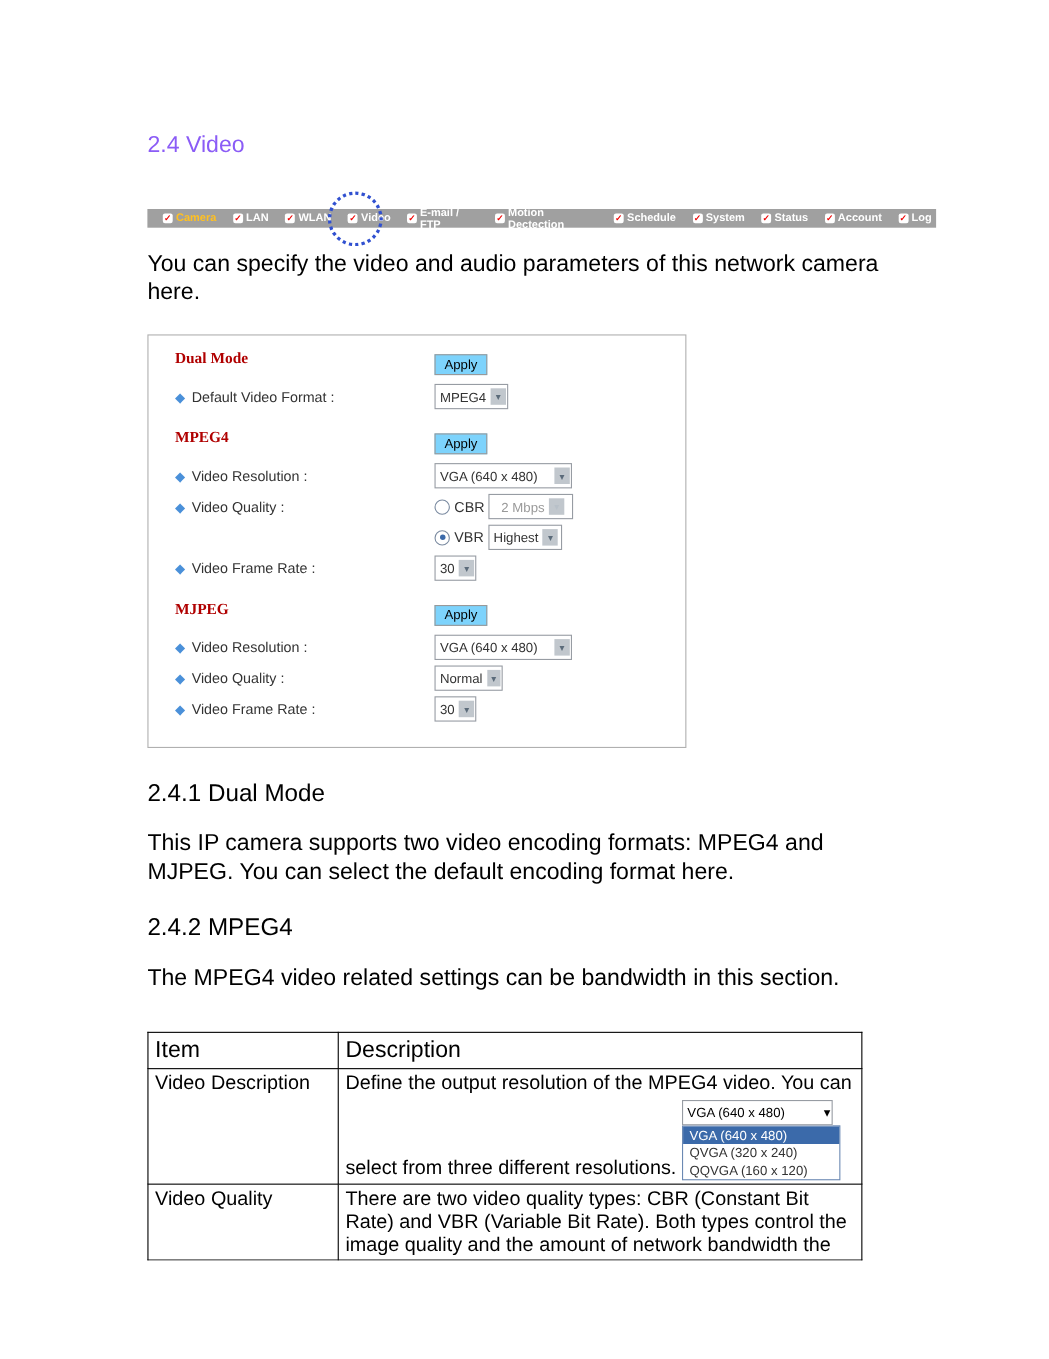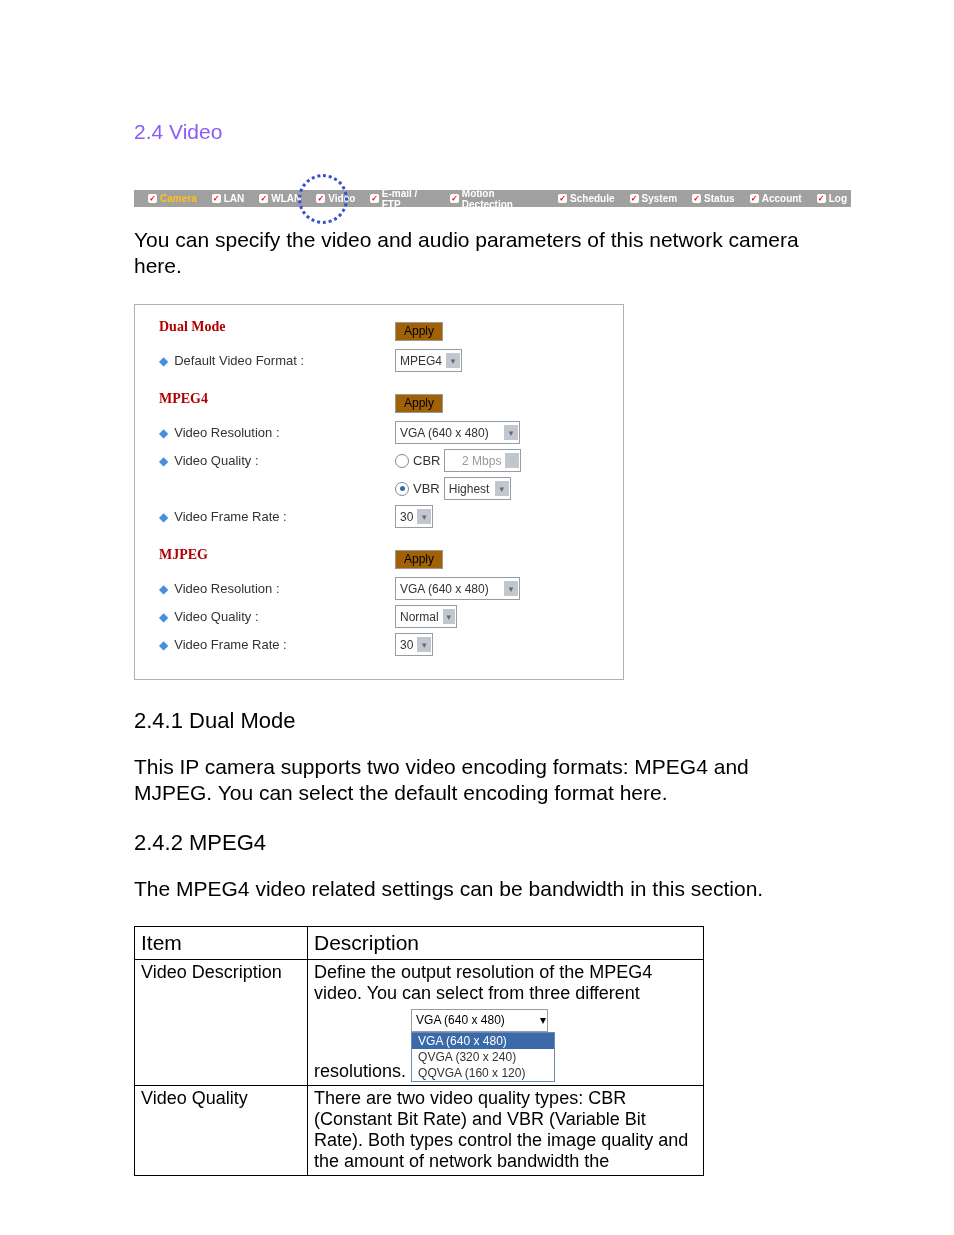--- a/index.html
+++ b/index.html
@@ -100,21 +100,21 @@
     display: flex;
     align-items: center;
     gap: 4px;
   }
   .bullet {
     color: #4a90d9;
     font-size: 12px;
   }
   .btn {
     border: 1px solid #999;
-    background: #a16207;
+    background: #7dd3fc;
     font-size: 12px;
     padding: 1px 8px;
     height: 19px;
     line-height: 15px;
     cursor: pointer;
   }
   .select {
     border: 1px solid #979ca3;
     background: #fff;
     font-size: 12px;
@@ -150,24 +150,24 @@
     border-radius: 50%;
   }
   .spacer { height: 14px; }
 
   .sub-heading {
     font-size: 22px;
     margin: 24px 0 20px 0;
   }
 
   table.desc {
-    width: 570px;
+    width: 650px;
     border-collapse: collapse;
     font-size: 18px;
-    margin-top: 24px;
+    margin-top: 36px;
   }
   table.desc th,
   table.desc td {
     border: 1px solid #000;
     padding: 2px 6px 3px 6px;
     vertical-align: top;
     text-align: left;
   }
   table.desc th {
     font-weight: normal;
@@ -309,32 +309,32 @@
     </div>
   </div>
   <div class="row">
     <div class="left">
         <span class="bullet">◆</span>
         <span>Video Quality :</span>
       </div>
     <div class="right">
       <span class="radio"></span>
       <span>CBR</span>
-      <span class="select disabled" style="width:70px;justify-content:flex-end">
+      <span class="select disabled" style="width:70px;justify-content:center">
         <span>2 Mbps</span>
         <span class="caret" style="color:#b8c0c8">▾</span>
       </span>
     </div>
   </div>
   <div class="row">
     <div class="left"></div>
     <div class="right">
       <span class="radio checked"></span>
       <span>VBR</span>
-      <span class="select" style="width:60px;justify-content:space-between">
+      <span class="select" style="width:60px;justify-content:flex-start">
         <span>Highest</span>
         <span class="caret">▾</span>
       </span>
     </div>
   </div>
   <div class="row">
     <div class="left">
         <span class="bullet">◆</span>
         <span>Video Frame Rate :</span>
       </div>

